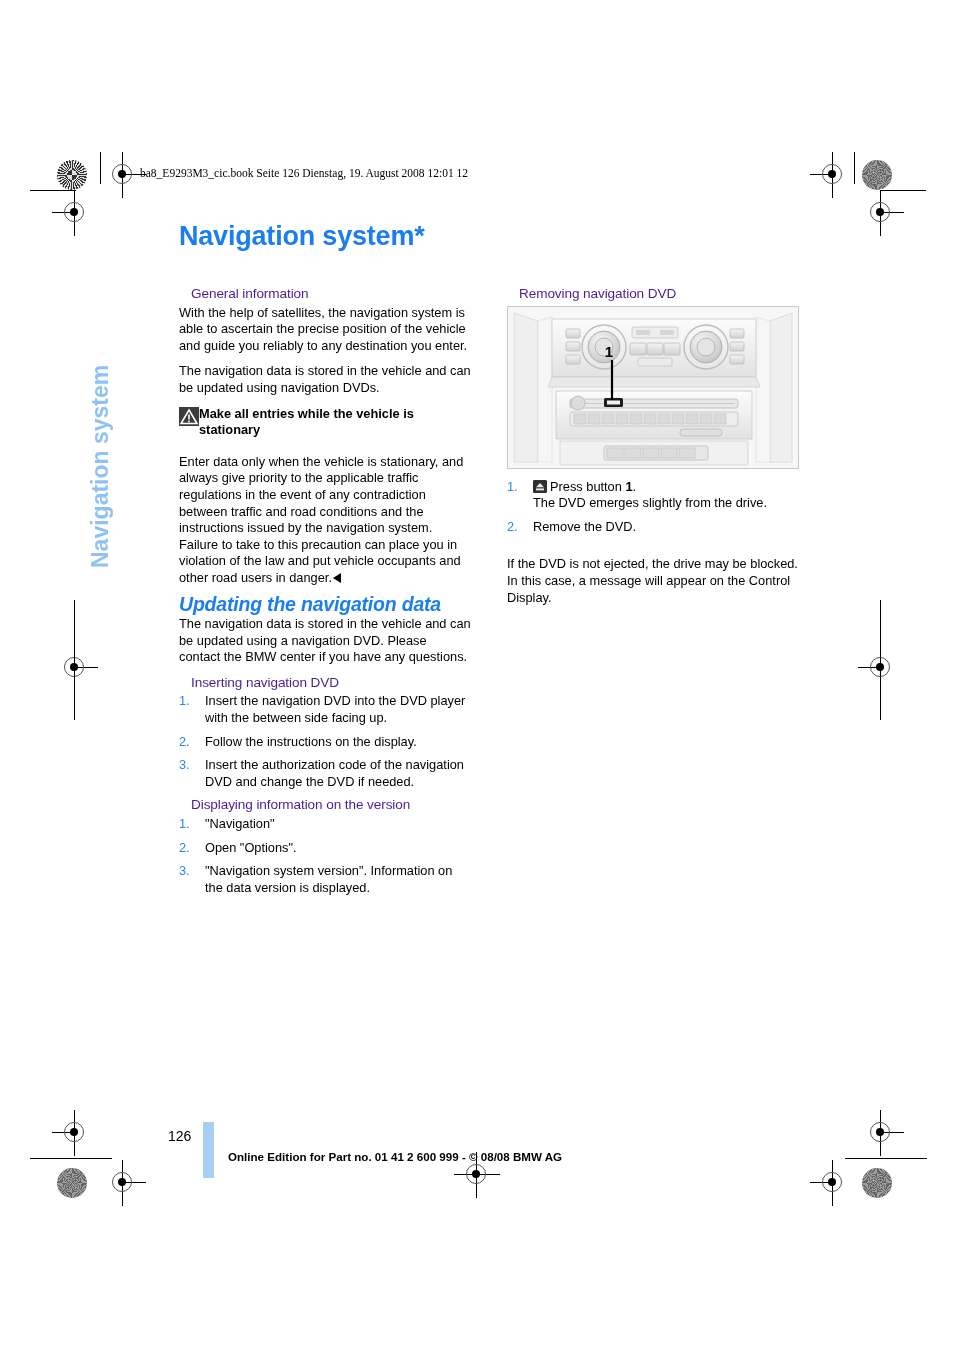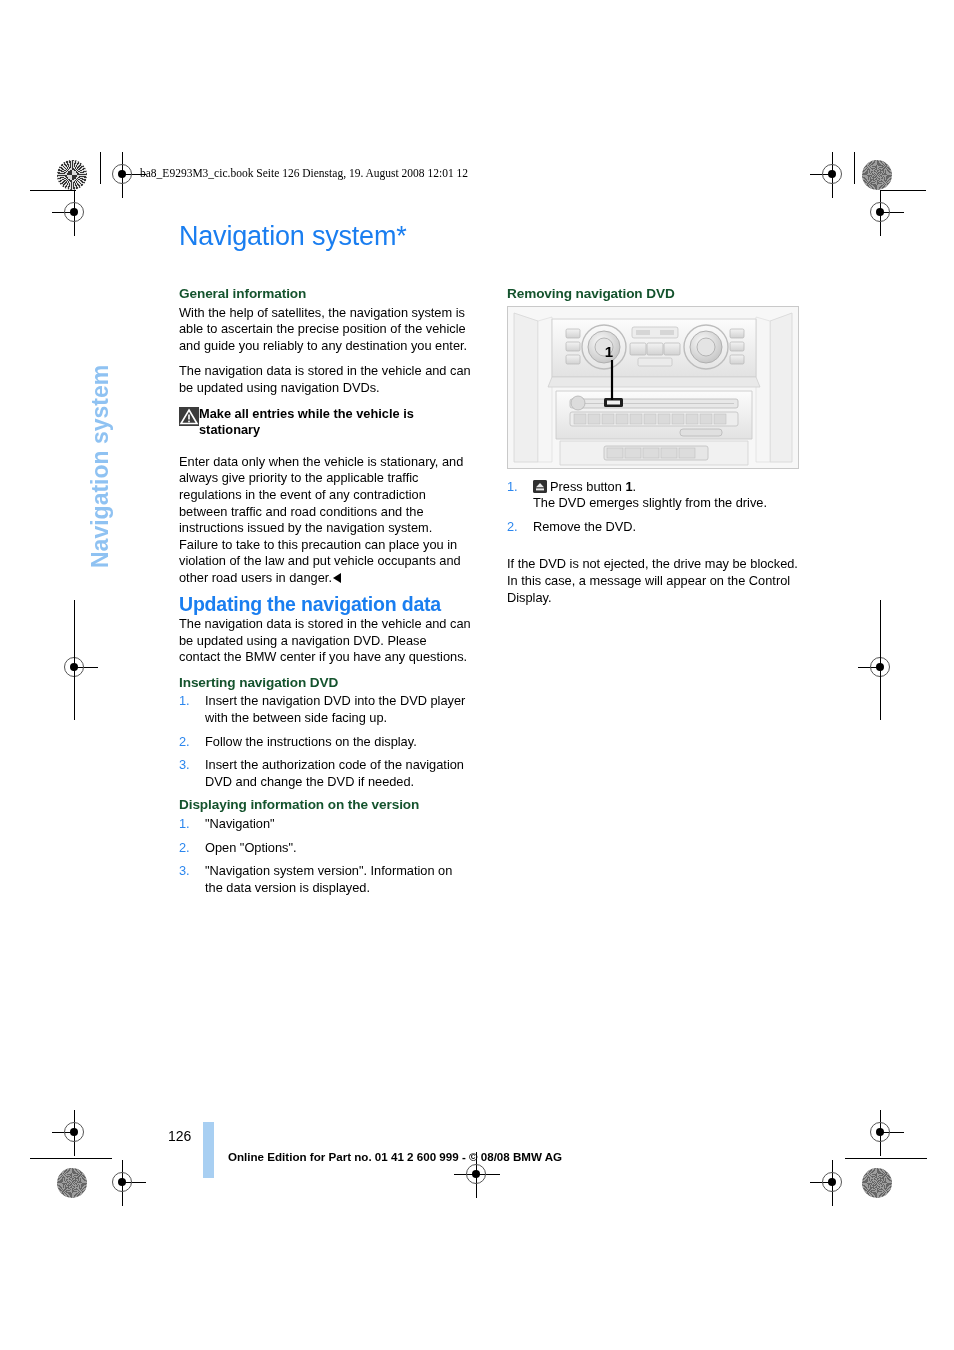--- a/index.html
+++ b/index.html
@@ -94,55 +94,55 @@
     font-weight: bold;
     color: #8fc2f2;
     white-space: nowrap;
   }
 
   .chapter-title {
     position: absolute;
     left: 79px;
     top: 53px;
     font-size: 27px;
-    font-weight: normal;
+    font-weight: bold;
     color: #1a7ef0;
     letter-spacing: -0.2px;
   }
 
   
   .col {
     position: absolute;
     top: 118px;
     width: 292px;
     font-size: 12.8px;
     line-height: 16.6px;
     color: #000;
   }
   .col-left  { left: 79px; }
   .col-right { left: 407px; }
 
   h3.sub {
     font-size: 13.6px;
-    font-weight: bold;
-    color: #14532d;
-    margin: 0 0 2px 0;
+    font-weight: normal;
+    color: #4c1d95;
+    margin: 0 0 2px 12px;
     letter-spacing: -0.1px;
   }
   h2.big {
     font-size: 19.5px;
     font-weight: bold;
     color: #1a7ef0;
     margin: 0 0 4px 0;
     letter-spacing: -0.2px;
   }
   p.body {
     margin: 0 0 9px 0;
   }
-  .gap-before { margin-top: 18px; }
+  .gap-before { margin-top: 18px; font-style: italic; }
   .gap-before-sm { margin-top: 13px; }
 
   
   .note {
     display: flex;
     margin: 0 0 15px 0;
     gap: 0;
     font-weight: bold;
   }
   .warn-icon {

